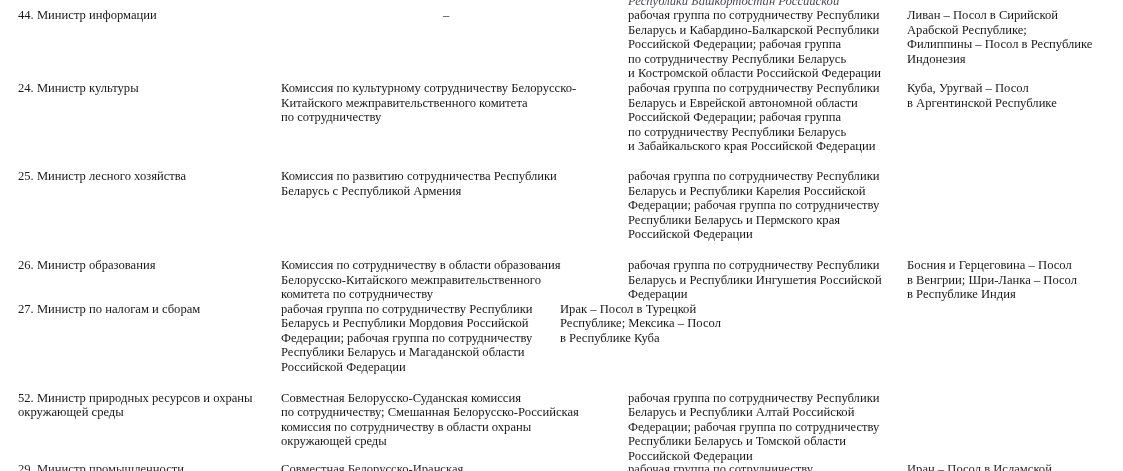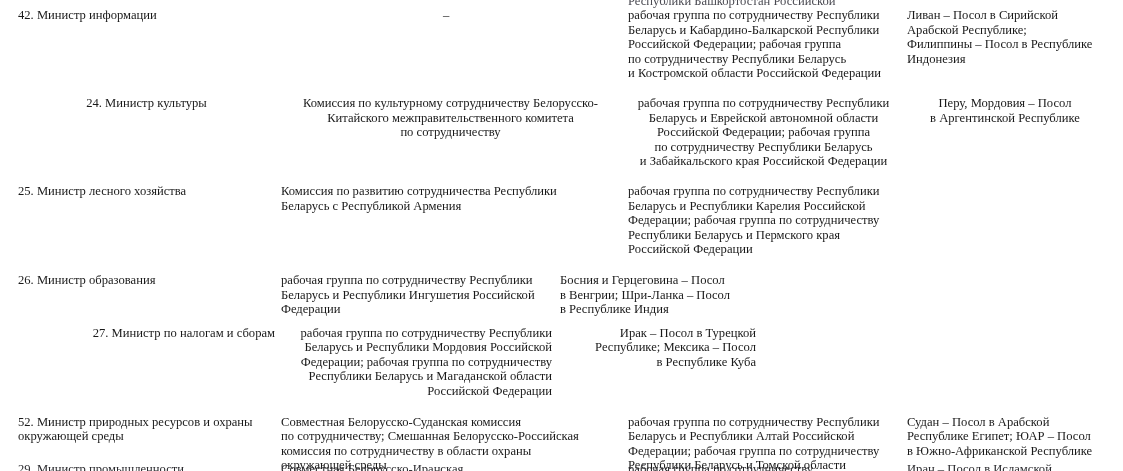--- a/index.html
+++ b/index.html
@@ -37,31 +37,32 @@
     line-height: 14.6px;
     box-sizing: border-box;
     padding: 0;
     white-space: pre-line;
     word-break: normal;
     hyphens: none;
   }
   .c1 { width: 281px; padding-left: 18px; padding-right: 6px; }
   .c2 { width: 347px; padding-left: 0px; padding-right: 8px; }
   .c3 { width: 279px; padding-left: 0px; padding-right: 8px; }
-  .c4 { width: 216px; padding-left: 0px; padding-right: 20px; }
+  .c4 { width: 216px; padding-left: 0px; padding-right: 14px; }
 
   .c2.dash { padding-left: 162px; }
 
   .clipped-top {
     position: absolute;
     left: 0;
     top: 0;
     width: 1123px;
     height: 8px;
     overflow: hidden;
+    font-style: italic;
   }
   .clipped-top .inner {
     position: absolute;
     left: 0;
     top: -6px;
     width: 1123px;
   }
   .clipped-top .cell {
     color: #4a4a52;
   }
@@ -93,65 +94,68 @@
     <div class="inner row">
       <div class="cell c1"></div>
       <div class="cell c2"></div>
       <div class="cell c3">Республики Башкортостан Российской</div>
       <div class="cell c4"></div>
     </div>
   </div>
 
   <div class="table" id="table-body">
       <div class="row" style="margin-top: 8px;">
-        <div class="cell c1">42. Министр информации</div>
+        <div class="cell c1">44. Министр информации</div>
         <div class="cell c2 dash">–</div>
         <div class="cell c3">рабочая группа по сотрудничеству Республики
 Беларусь и Кабардино-Балкарской Республики
 Российской Федерации; рабочая группа
 по сотрудничеству Республики Беларусь
 и Костромской области Российской Федерации</div>
         <div class="cell c4">Ливан – Посол в Сирийской
 Арабской Республике;
 Филиппины – Посол в Республике
 Индонезия</div>
       </div>
-      <div class="row" style="margin-top: 15px; text-align: center;">
+      <div class="row" style="">
         <div class="cell c1">24. Министр культуры</div>
         <div class="cell c2">Комиссия по культурному сотрудничеству Белорусско-
 Китайского межправительственного комитета
 по сотрудничеству</div>
         <div class="cell c3">рабочая группа по сотрудничеству Республики
 Беларусь и Еврейской автономной области
 Российской Федерации; рабочая группа
 по сотрудничеству Республики Беларусь
 и Забайкальского края Российской Федерации</div>
-        <div class="cell c4">Перу, Мордовия – Посол
+        <div class="cell c4">Куба, Уругвай – Посол
 в Аргентинской Республике</div>
       </div>
       <div class="row" style="margin-top: 15px;">
         <div class="cell c1">25. Министр лесного хозяйства</div>
         <div class="cell c2">Комиссия по развитию сотрудничества Республики
 Беларусь с Республикой Армения</div>
         <div class="cell c3">рабочая группа по сотрудничеству Республики
 Беларусь и Республики Карелия Российской
 Федерации; рабочая группа по сотрудничеству
 Республики Беларусь и Пермского края
 Российской Федерации</div>
       </div>
       <div class="row" style="margin-top: 16px;">
         <div class="cell c1">26. Министр образования</div>
+        <div class="cell c2">Комиссия по сотрудничеству в области образования
+Белорусско-Китайского межправительственного
+комитета по сотрудничеству</div>
         <div class="cell c3">рабочая группа по сотрудничеству Республики
 Беларусь и Республики Ингушетия Российской
 Федерации</div>
         <div class="cell c4">Босния и Герцеговина – Посол
 в Венгрии; Шри-Ланка – Посол
 в Республике Индия</div>
       </div>
-      <div class="row" style="margin-top: 9px; text-align: right;">
+      <div class="row" style="">
         <div class="cell c1">27. Министр по налогам и сборам</div>
         <div class="cell c3">рабочая группа по сотрудничеству Республики
 Беларусь и Республики Мордовия Российской
 Федерации; рабочая группа по сотрудничеству
 Республики Беларусь и Магаданской области
 Российской Федерации</div>
         <div class="cell c4">Ирак – Посол в Турецкой
 Республике; Мексика – Посол
 в Республике Куба</div>
       </div>
@@ -160,23 +164,20 @@
 окружающей среды</div>
         <div class="cell c2">Совместная Белорусско-Суданская комиссия
 по сотрудничеству; Смешанная Белорусско-Российская
 комиссия по сотрудничеству в области охраны
 окружающей среды</div>
         <div class="cell c3">рабочая группа по сотрудничеству Республики
 Беларусь и Республики Алтай Российской
 Федерации; рабочая группа по сотрудничеству
 Республики Беларусь и Томской области
 Российской Федерации</div>
-        <div class="cell c4">Судан – Посол в Арабской
-Республике Египет; ЮАР – Посол
-в Южно-Африканской Республике</div>
       </div>
     </div>
 
   <div class="clipped-bottom">
     <div class="inner row">
       <div class="cell c1">29. Министр промышленности</div>
       <div class="cell c2">Совместная Белорусско-Иранская</div>
       <div class="cell c3">рабочая группа по сотрудничеству</div>
       <div class="cell c4">Иран – Посол в Исламской</div>
     </div>

